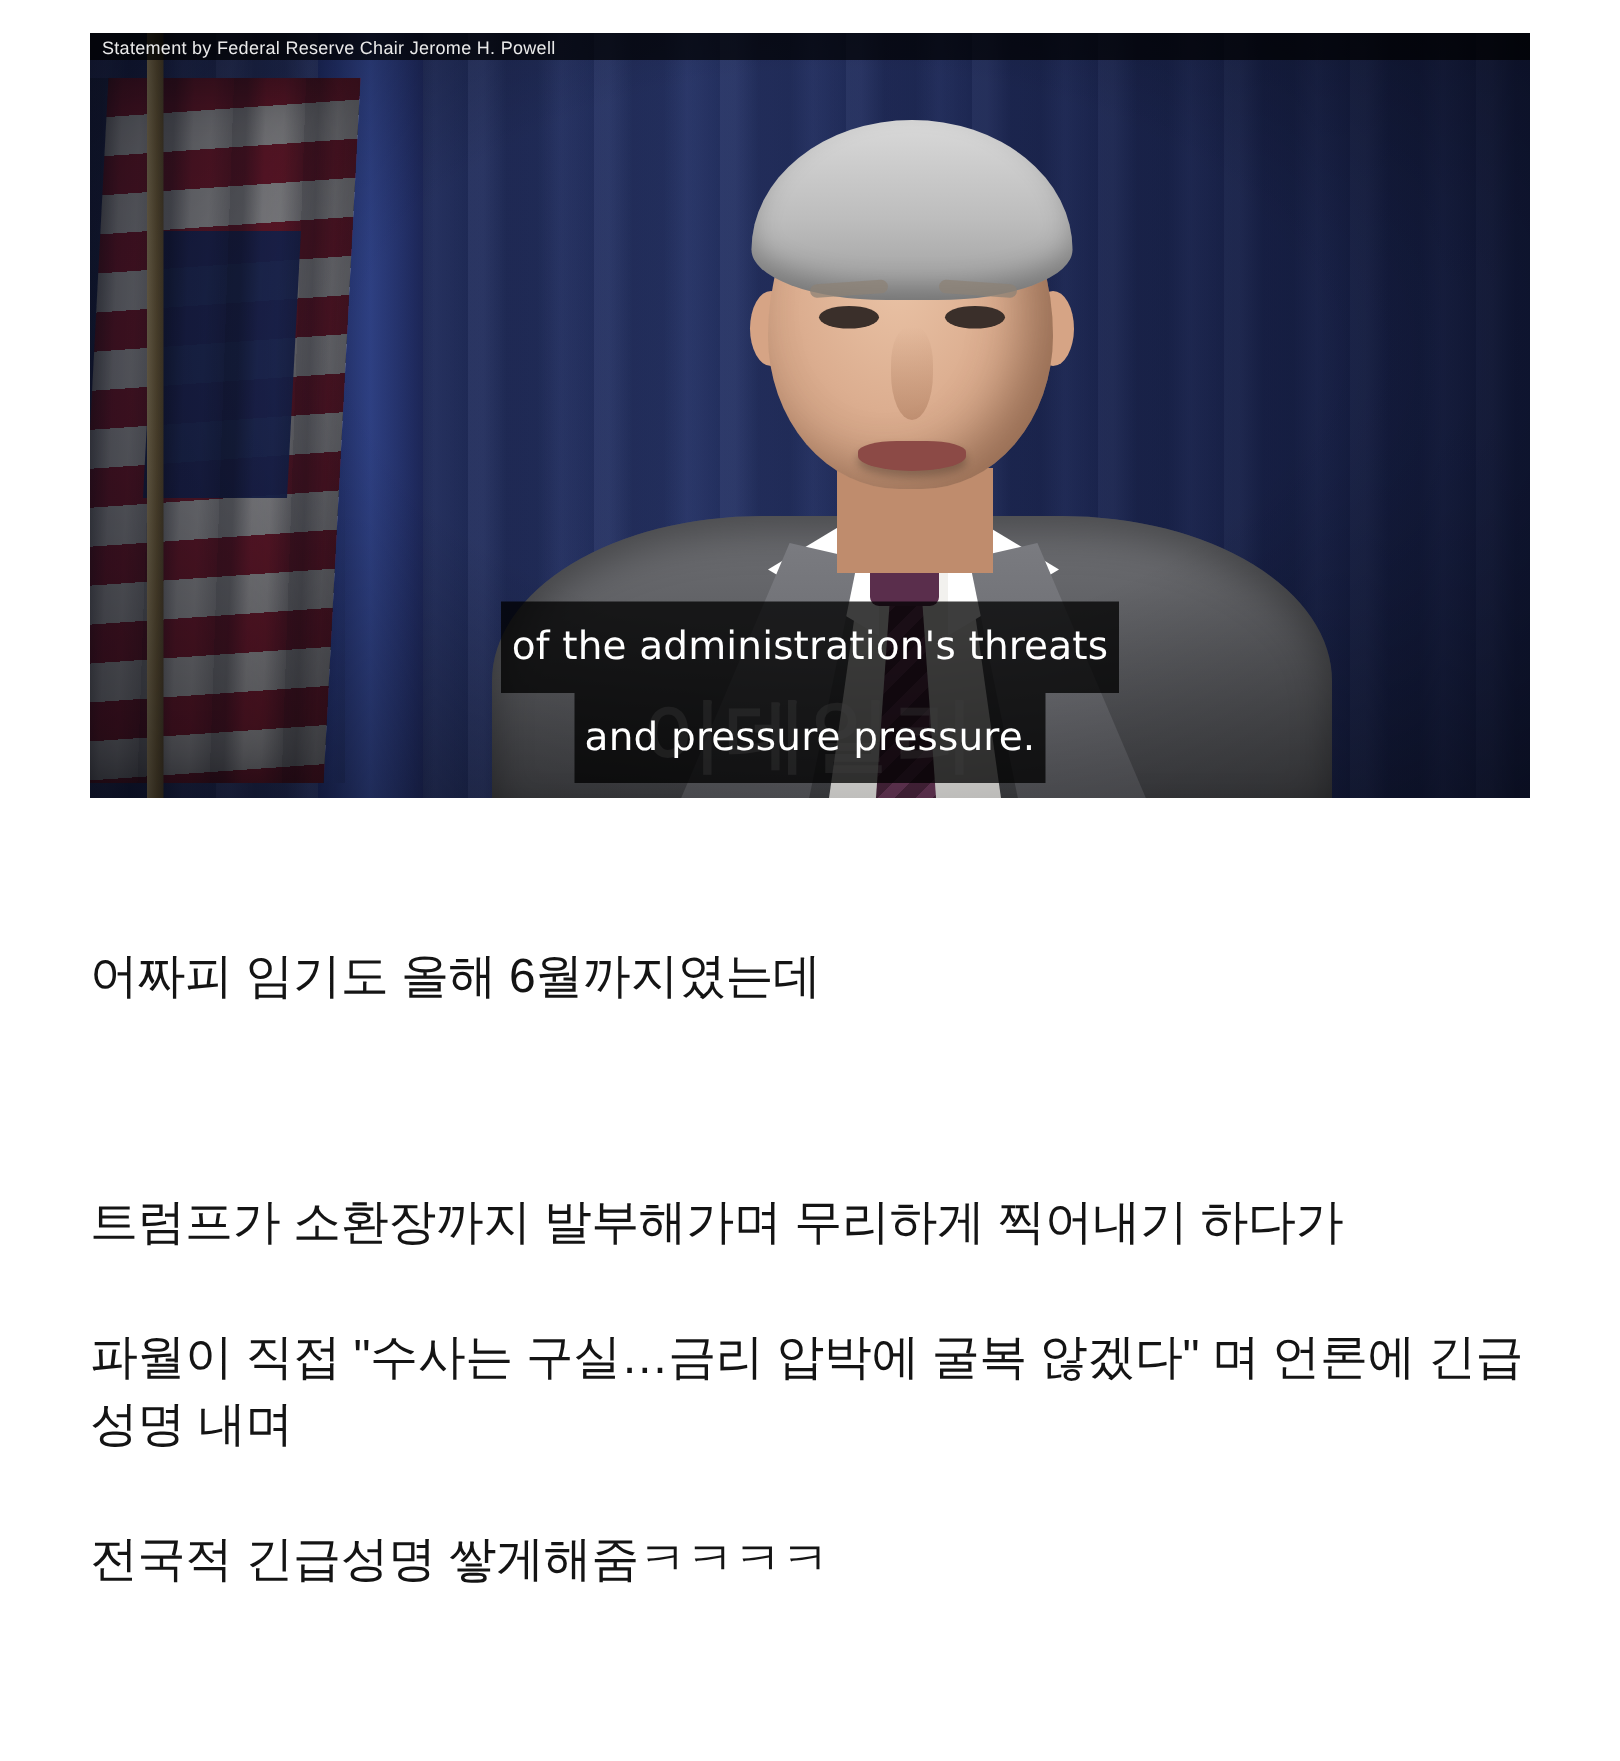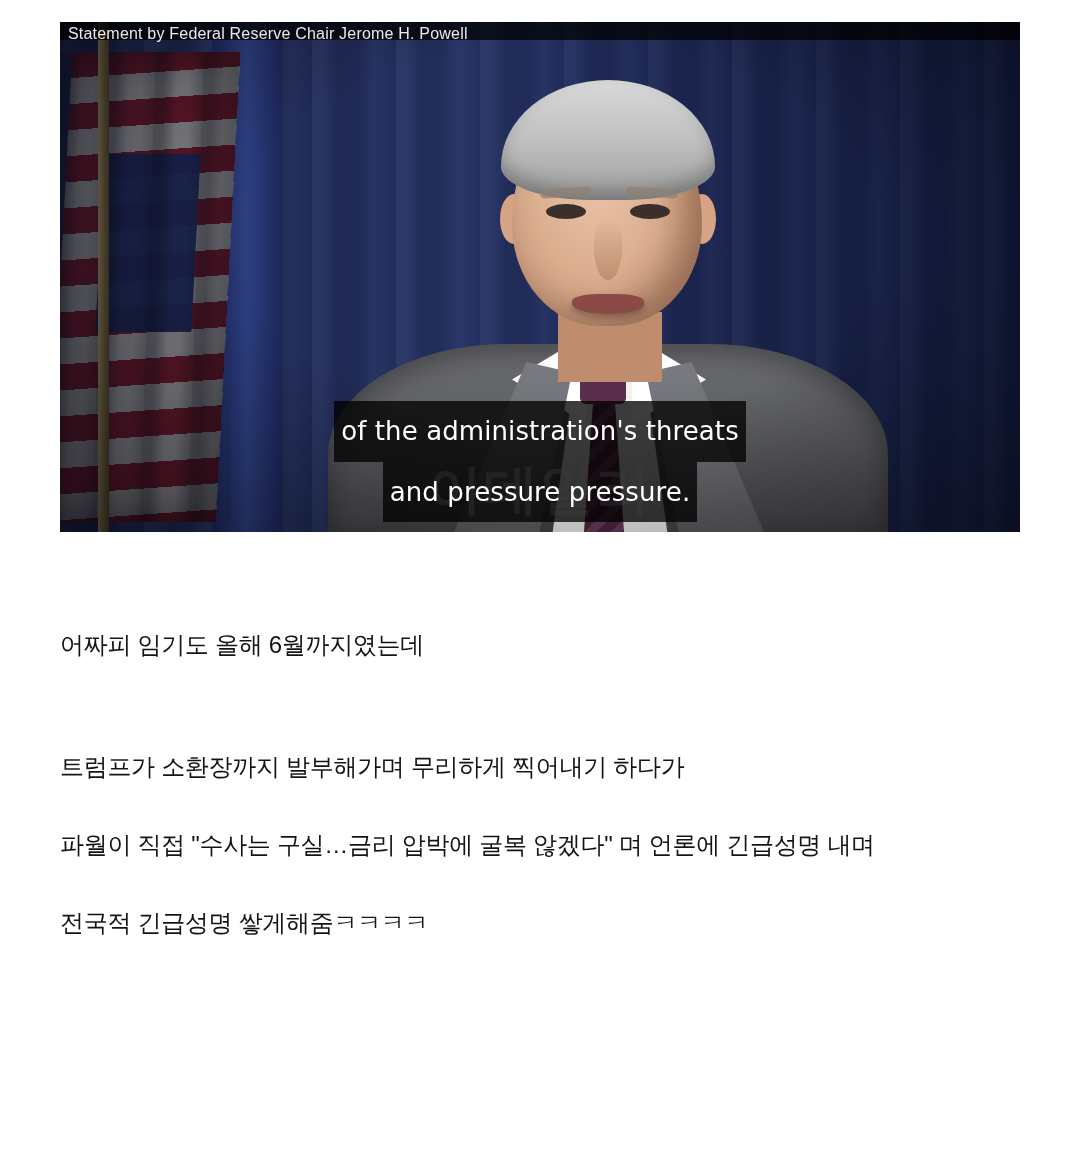--- a/index.html
+++ b/index.html
@@ -198,21 +198,21 @@
   }
 
   .media-topbar {
     position: absolute;
     left: 0; top: 0; width: 100%; height: 18px;
     background: rgba(0,0,0,.72);
   }
   .media-topbar-text {
     position: absolute;
     left: 8px; top: 3px;
-    font-size: 16px;
+    font-size: 12px;
     color: #e9e9e9;
     letter-spacing: .2px;
     font-family: "Liberation Sans", sans-serif;
     white-space: nowrap;
   }
   .watermark {
     position: absolute;
     left: 50%;
     top: 432px;
     transform: translateX(-50%);
@@ -239,28 +239,28 @@
     font-family: "DejaVu Sans", sans-serif;
     letter-spacing: .1px;
   }
 
   
   .content {
     margin: 0;
     padding: 0 60px;
   }
   .para {
-    font-size: 24px;
+    font-size: 32px;
     line-height: 1.42;
     color: #141414;
     letter-spacing: -0.3px;
     font-family: "Liberation Sans", sans-serif;
   }
   .gap-1 { margin-top: 96px; }
-  .gap-2 { margin-top: 88px; }
+  .gap-2 { margin-top: 119px; }
   .gap-3 { margin-top: 44px; }
   .gap-4 { margin-top: 44px; }
 </style>
 </head>
 <body>
 
 <div class="page">
 
   <div class="media-wrap">
     <div class="media">

